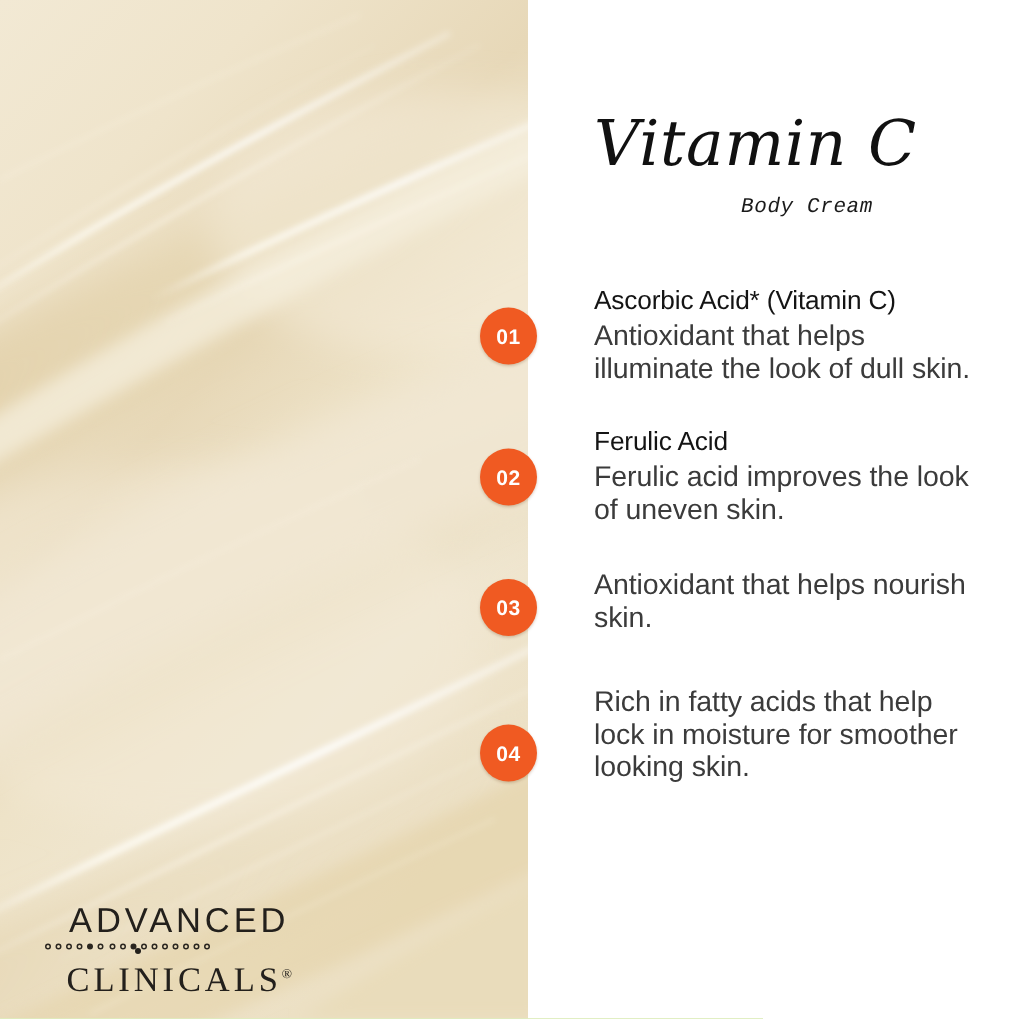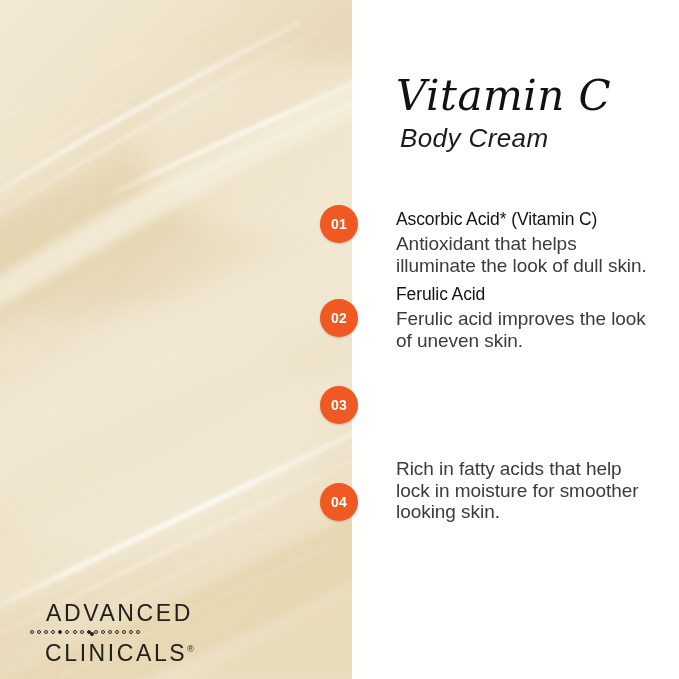--- a/index.html
+++ b/index.html
@@ -57,28 +57,29 @@
     font-style: italic;
     font-weight: 400;
     font-size: 42px;
     line-height: 48px;
     letter-spacing: 0.5px;
     color: #111111;
     margin: 0;
     white-space: nowrap;
   }
   .product-subtitle {
-    font-family: Liberation Sans, sans-serif;
+    font-family: Liberation Mono, monospace;
     font-style: italic;
     font-weight: 400;
-    font-size: 26px;
+    font-size: 14px;
     line-height: 24px;
     letter-spacing: 0.4px;
     color: #1a1a1a;
     margin: 6px 0 0 4px;
+    text-align: center;
   }
 
   
   .ingredient-list {
     position: absolute;
     left: 0;
     top: 0;
     width: 679px;
     height: 679px;
   }
@@ -142,20 +143,21 @@
     font-size: 23px;
     line-height: 26px;
     letter-spacing: 2.6px;
     color: #23201c;
     margin: 0;
     white-space: nowrap;
     text-align: center;
   }
   .brand-line-2 {
     position: relative;
+    font-family: Liberation Serif, serif;
   }
   .brand-reg {
     font-size: 9px;
     vertical-align: super;
     letter-spacing: 0;
   }
   .brand-dots {
     display: block;
     height: 8px;
     margin: 1px 0 1px 3px;
@@ -286,37 +288,38 @@
       <h1 class="product-title">Vitamin C</h1>
       <div class="product-subtitle">Body Cream</div>
     </div>
 
   </div>
 
   <div class="ingredient-list">
 
     <div class="ingredient-item" style="top:0;">
       <div class="badge" style="left:320px; top:205px;">01</div>
-      <div class="ingredient-text" style="top:189px;margin-top:19px;">
+      <div class="ingredient-text" style="top:189px;">
         <div class="ingredient-name">Ascorbic Acid* (Vitamin C)</div>
         <div class="ingredient-desc">Antioxidant that helps illuminate the look of dull skin.</div>
       </div>
     </div>
 
     <div class="ingredient-item" style="top:0;">
       <div class="badge" style="left:320px; top:299px;">02</div>
       <div class="ingredient-text" style="top:283px;">
         <div class="ingredient-name">Ferulic Acid</div>
         <div class="ingredient-desc">Ferulic acid improves the look of uneven skin.</div>
       </div>
     </div>
 
     <div class="ingredient-item" style="top:0;">
       <div class="badge" style="left:320px; top:386px;text-align:right;">03</div>
       <div class="ingredient-text" style="top:380px;">
+        <div class="ingredient-desc">Antioxidant that helps nourish skin.</div>
       </div>
     </div>
 
     <div class="ingredient-item" style="top:0;">
       <div class="badge" style="left:320px; top:483px;">04</div>
       <div class="ingredient-text" style="top:458px;">
         <div class="ingredient-desc">Rich in fatty acids that help lock in moisture for smoother looking skin.</div>
       </div>
     </div>
   </div>

